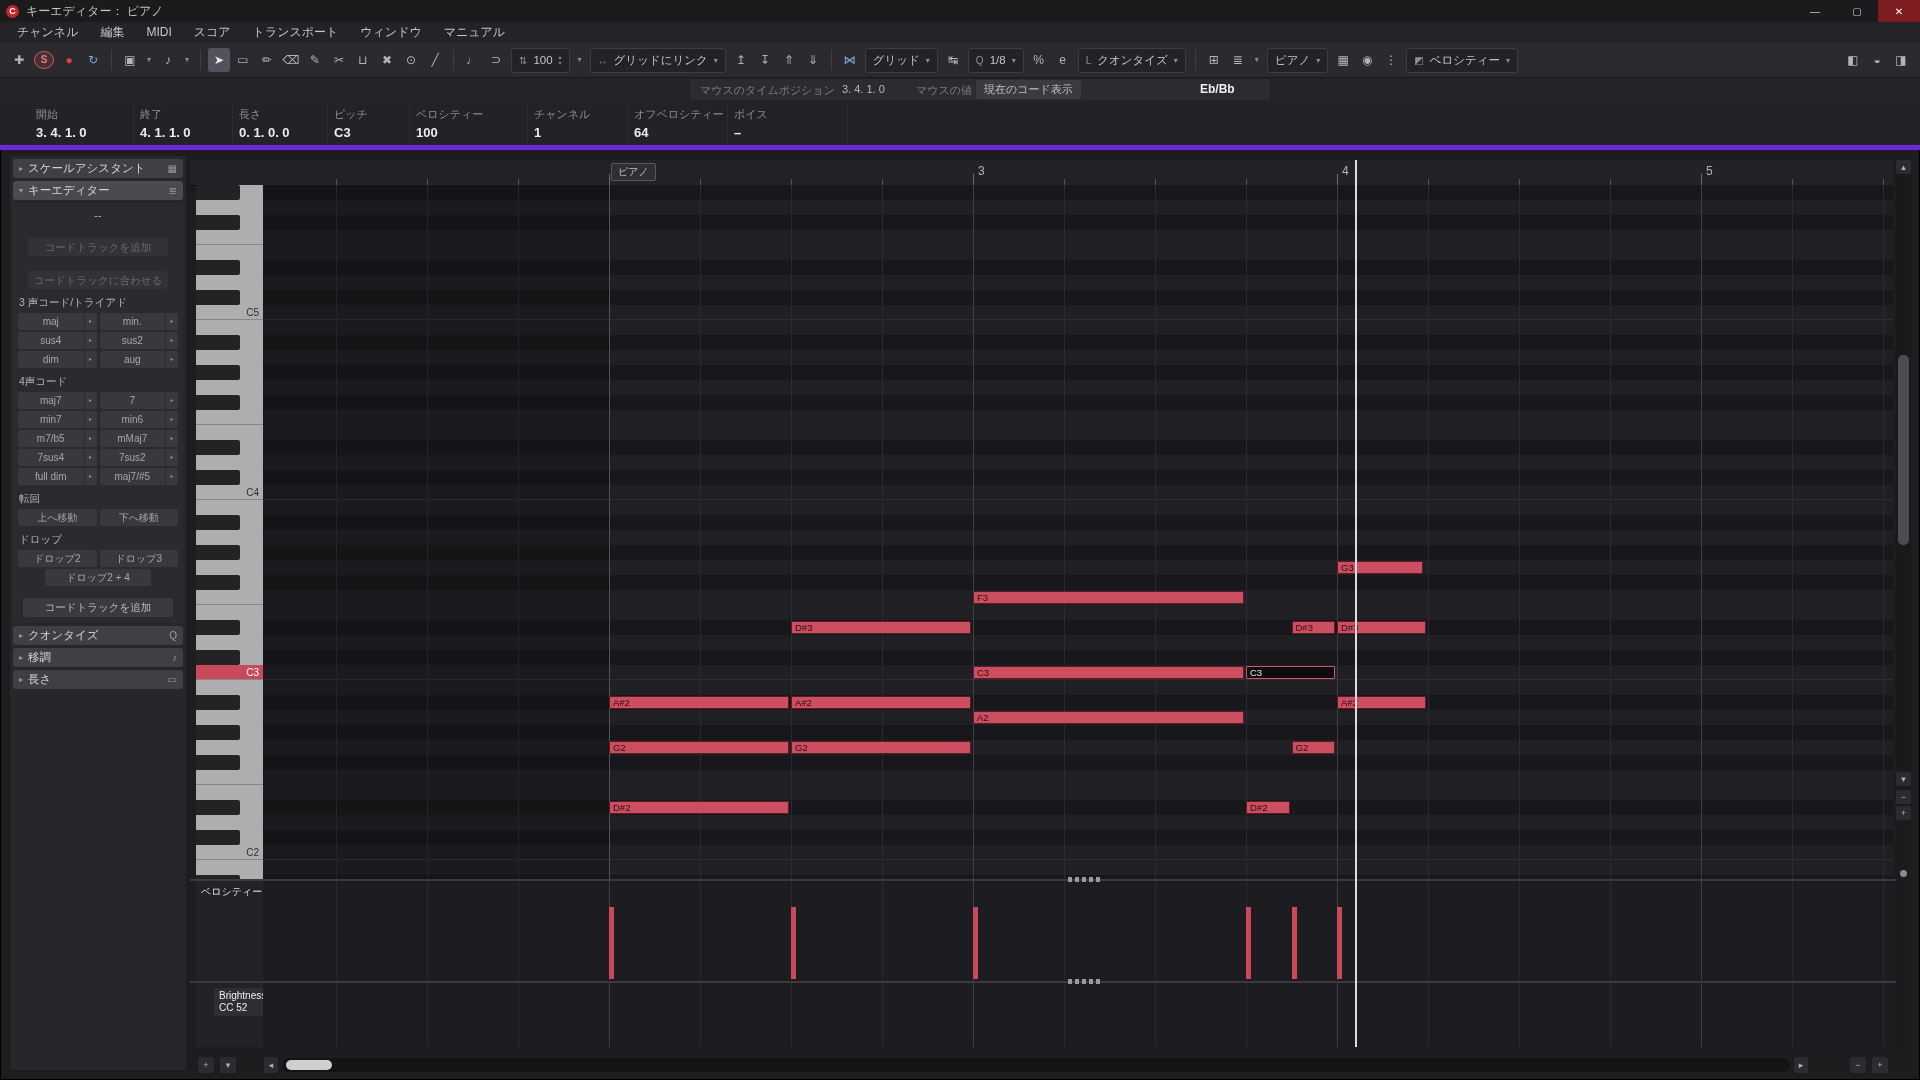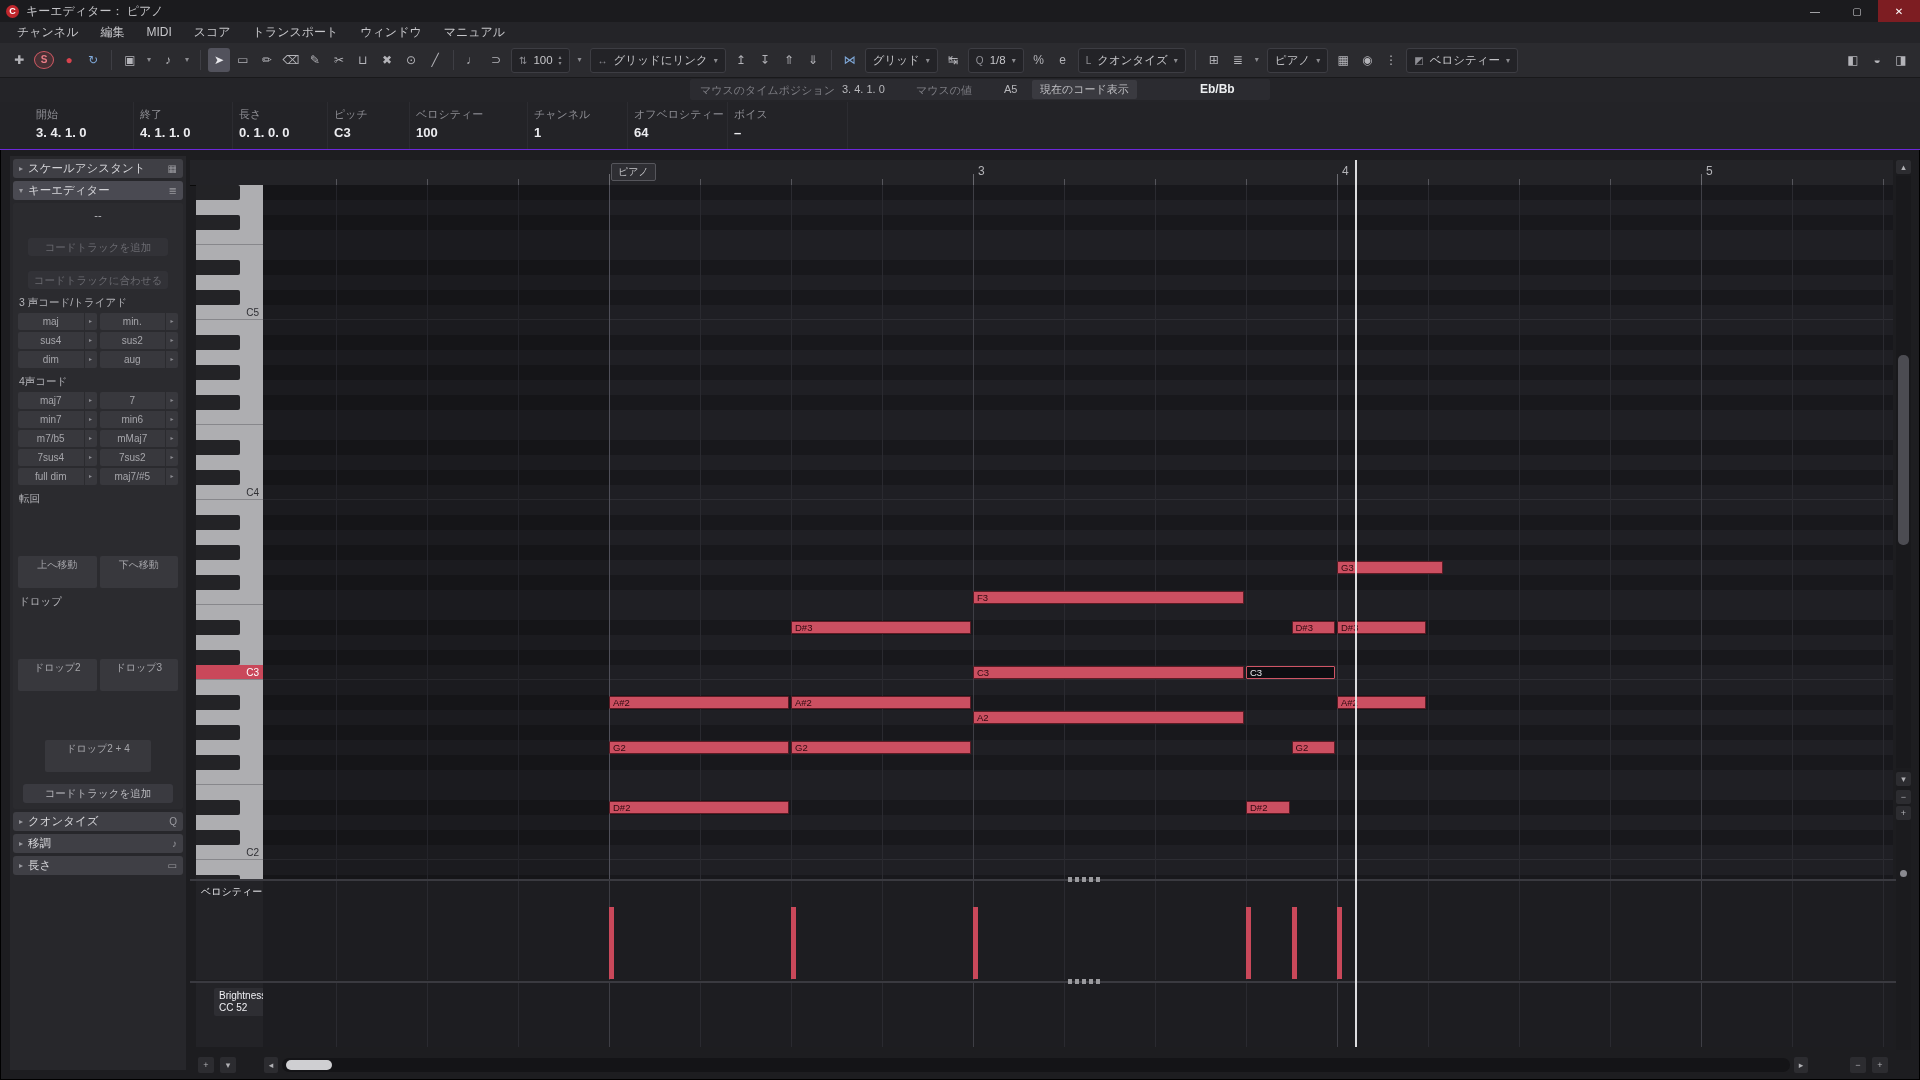--- a/index.html
+++ b/index.html
@@ -45,21 +45,21 @@
   .statusrow{position:absolute;left:0;top:78px;width:100%;height:24px;background:#242428;
              border-bottom:1px solid #131315;}
   .status-panel{position:absolute;left:690px;top:1px;width:580px;height:21px;background:#2b2b30;border-radius:2px;}
   .st{position:absolute;top:5px;font-size:11px;white-space:nowrap;}
   .st.lbl{color:#7f7f85;}
   .st.val{color:#b8b8bc;}
   .st.box{top:2px;background:#3a3a40;border-radius:2px;padding:2px 8px;color:#c0c0c4;}
   .st.big{font-size:12px;font-weight:bold;color:#eceef0;top:4px;}
   
   .infoline{position:absolute;left:0;top:102px;width:100%;height:48px;background:#232327;
-            display:flex;padding-left:30px;box-sizing:border-box;border-bottom:1px solid #6d28d9;}
+            display:flex;padding-left:30px;box-sizing:border-box;border-bottom:5px solid #6d28d9;}
   .il-col{padding:5px 0 0 6px;border-right:1px solid #2c2c31;box-sizing:border-box;}
   .il-col:nth-child(1){width:104px;}.il-col:nth-child(2){width:99px;}.il-col:nth-child(3){width:95px;}
   .il-col:nth-child(4){width:82px;}.il-col:nth-child(5){width:118px;}.il-col:nth-child(6){width:100px;}
   .il-col:nth-child(7){width:100px;}.il-col:nth-child(8){width:120px;}.il-col:nth-child(9){flex:1;border-right:none;}
   .il-lbl{font-size:11px;color:#8e8e94;}
   .il-val{font-size:13px;font-weight:bold;color:#ececf0;margin-top:3px;}
   
   .inspector{position:absolute;left:10px;top:156px;width:176px;bottom:10px;background:#27272b;
              display:flex;flex-direction:column;gap:3px;padding:3px;box-sizing:border-box;}
   .ins-h{height:19px;background:#3f3f45;border-radius:3px;display:flex;align-items:center;
@@ -73,22 +73,22 @@
   .chord-wide{width:140px;margin:15px auto 3px;height:18px;line-height:18px;text-align:center;
               background:#323237;border-radius:3px;font-size:10.5px;color:#6a6a70;}
   .chord-grp-lbl{font-size:10.5px;color:#b4b4b9;margin:7px 1px 3px;}
   .chord-row{display:flex;gap:3px;margin-bottom:2px;}
   .chord-row.center{justify-content:center;}
   .chord-btn{display:flex;flex:1;height:17px;}
   .chord-btn-txt{flex:1;background:#38383d;font-size:10px;color:#a6a6ab;line-height:17px;
                  text-align:center;border-radius:2px 0 0 2px;white-space:nowrap;overflow:hidden;}
   .chord-btn-exp{width:12px;background:#38383d;margin-left:1px;font-size:6px;line-height:17px;
                  color:#8a8a90;border-radius:0 2px 2px 0;text-align:center;}
-  .inv-btn{flex:1;height:32px;background:#38383d;border-radius:2px;font-size:10px;color:#a6a6ab;
-           line-height:17px;text-align:center;white-space:nowrap;margin-top:47px;}
+  .inv-btn{flex:1;height:17px;background:#38383d;border-radius:2px;font-size:10px;color:#a6a6ab;
+           line-height:17px;text-align:center;white-space:nowrap;}
   .inv-btn.drop24{flex:0 0 106px;}
   .create-btn{width:150px;margin:12px auto 2px;height:19px;line-height:19px;background:#3a3a40;
               border-radius:3px;text-align:center;font-size:10.5px;color:#b9b9be;}
   .ins-filler{flex:1;}
   
   .corner{position:absolute;left:190px;top:160px;width:73px;height:25px;background:#232327;
           border-bottom:1px solid #0a0a0a;}
   .ruler{position:absolute;left:263px;top:160px;width:1630px;height:25px;background:#232327;
          border-bottom:1px solid #0a0a0a;overflow:hidden;}
   .ruler-num{position:absolute;top:4px;font-size:12px;color:#b4b4b8;}
@@ -246,21 +246,21 @@
       <div class="tb-icon">◒</div>
       <div class="tb-icon">◨</div>
     </div>
 
   <div class="statusrow">
     <div class="status-panel"></div>
     <span class="st lbl" style="left:700px">マウスのタイムポジション</span>
     <span class="st val" style="left:842px">3. 4. 1. 0</span>
     <span class="st lbl" style="left:916px">マウスの値</span>
     <span class="st val" style="left:1004px">A5</span>
-    <span class="st box" style="left:1032px">現在のコード表示</span>
+    <span class="st box" style="left:976px">現在のコード表示</span>
     <span class="st big" style="left:1200px">Eb/Bb</span>
   </div>
 
   <div class="infoline">
       <div class="il-col">
         <div class="il-lbl">開始</div>
         <div class="il-val">3. 4. 1. 0</div>
       </div>
       <div class="il-col">
         <div class="il-lbl">終了</div>
@@ -539,21 +539,21 @@
       <div class="note" style="left: 528px; top: 436px; width: 180px;">D#3</div>
       <div class="note" style="left: 528px; top: 511px; width: 180px;">A#2</div>
       <div class="note" style="left: 528px; top: 556px; width: 180px;">G2</div>
       <div class="note" style="left: 710px; top: 406px; width: 271px;">F3</div>
       <div class="note" style="left: 710px; top: 481px; width: 271px;">C3</div>
       <div class="note" style="left: 710px; top: 526px; width: 271px;">A2</div>
       <div class="note selected" style="left: 983px; top: 481px; width: 89px;">C3</div>
       <div class="note" style="left: 983px; top: 616px; width: 43.5px;">D#2</div>
       <div class="note" style="left: 1028.5px; top: 436px; width: 43.5px;">D#3</div>
       <div class="note" style="left: 1028.5px; top: 556px; width: 43.5px;">G2</div>
-      <div class="note" style="left: 1074px; top: 376px; width: 106px;">G3</div>
+      <div class="note" style="left: 1074px; top: 376px; width: 86px;">G3</div>
       <div class="note" style="left: 1074px; top: 436px; width: 89px;">D#3</div>
       <div class="note" style="left: 1074px; top: 511px; width: 89px;">A#2</div>
     </div>
 
   <div class="lane-divider" style="top:879px"></div>
   <div class="dash-handle" style="left:1068px;top:877px"></div>
   <div class="vel-left">
     <div class="lane-label">ベロシティー</div>
   </div>
   <div class="vel-lane">

